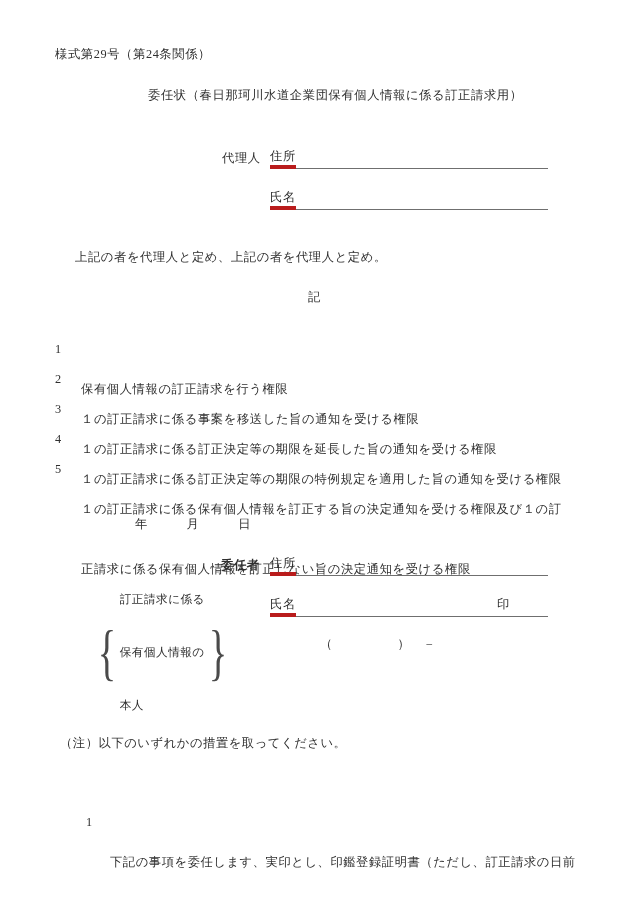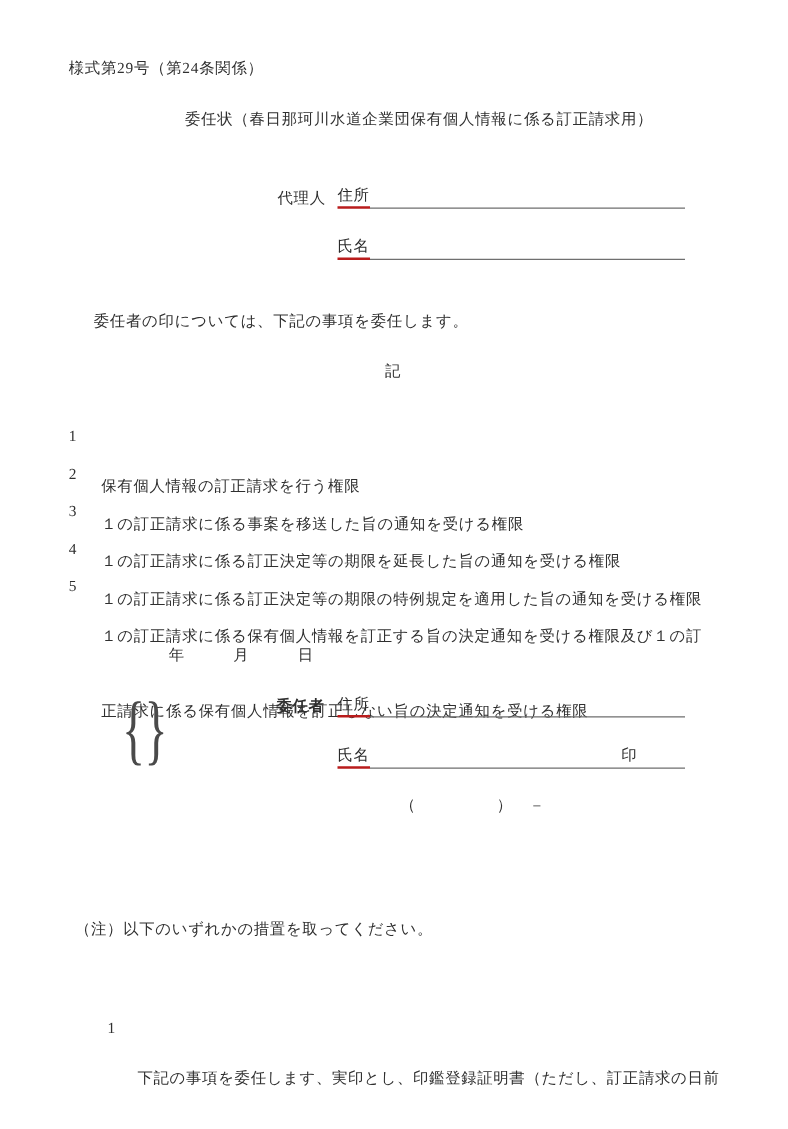--- a/index.html
+++ b/index.html
@@ -52,21 +52,21 @@
   .field-row {
     position: absolute;
     display: flex;
     align-items: flex-end;
   }
   .field-label {
     font-size: 12.3px;
     letter-spacing: 0.6px;
     line-height: 1;
     padding-bottom: 3px;
-    border-bottom: 2px solid #b91c1c;
+    border-bottom: 4px solid #b91c1c;
     white-space: pre;
   }
   .field-line {
     border-bottom: 1px solid #6f6f6f;
     height: 15px;
   }
 
   .agent-addr  { left: 270px; top: 150px; }
   .agent-name  { left: 270px; top: 191px; }
 
@@ -196,21 +196,21 @@
   <div class="field-row agent-addr">
     <span class="field-label">住所</span>
     <span class="field-line" style="width:252px"></span>
   </div>
 
   <div class="field-row agent-name">
     <span class="field-label">氏名</span>
     <span class="field-line" style="width:252px"></span>
   </div>
 
-  <div class="t statement">委任者の印については、下記の事項を委任します。</div>
+  <div class="t statement">上記の者を代理人と定め、上記の者を代理人と定め。</div>
   <div class="t kichu">記</div>
 
   <div class="clause c1">
     <span class="num">1</span>
     <span class="body">
       <span class="ln">保有個人情報の訂正請求を行う権限</span>
     </span>
   </div>
 
   <div class="clause c2">
@@ -239,20 +239,25 @@
     <span class="body">
       <span class="ln">１の訂正請求に係る保有個人情報を訂正する旨の決定通知を受ける権限及び１の訂</span>
       <span class="ln cont">正請求に係る保有個人情報を訂正しない旨の決定通知を受ける権限</span>
     </span>
   </div>
 
   <div class="t dateline">年　　　月　　　日</div>
 
   <div class="bracket-box">
     <span class="brace brace-l">{</span>
+    <span class="bracket-text">
+      <span>訂正請求に係る</span>
+      <span>保有個人情報の</span>
+      <span>本人</span>
+    </span>
     <span class="brace brace-r">}</span>
   </div>
 
   <div class="t deleg-label">委任者</div>
 
   <div class="field-row deleg-addr">
     <span class="field-label">住所</span>
     <span class="field-line" style="width:252px"></span>
   </div>
 

